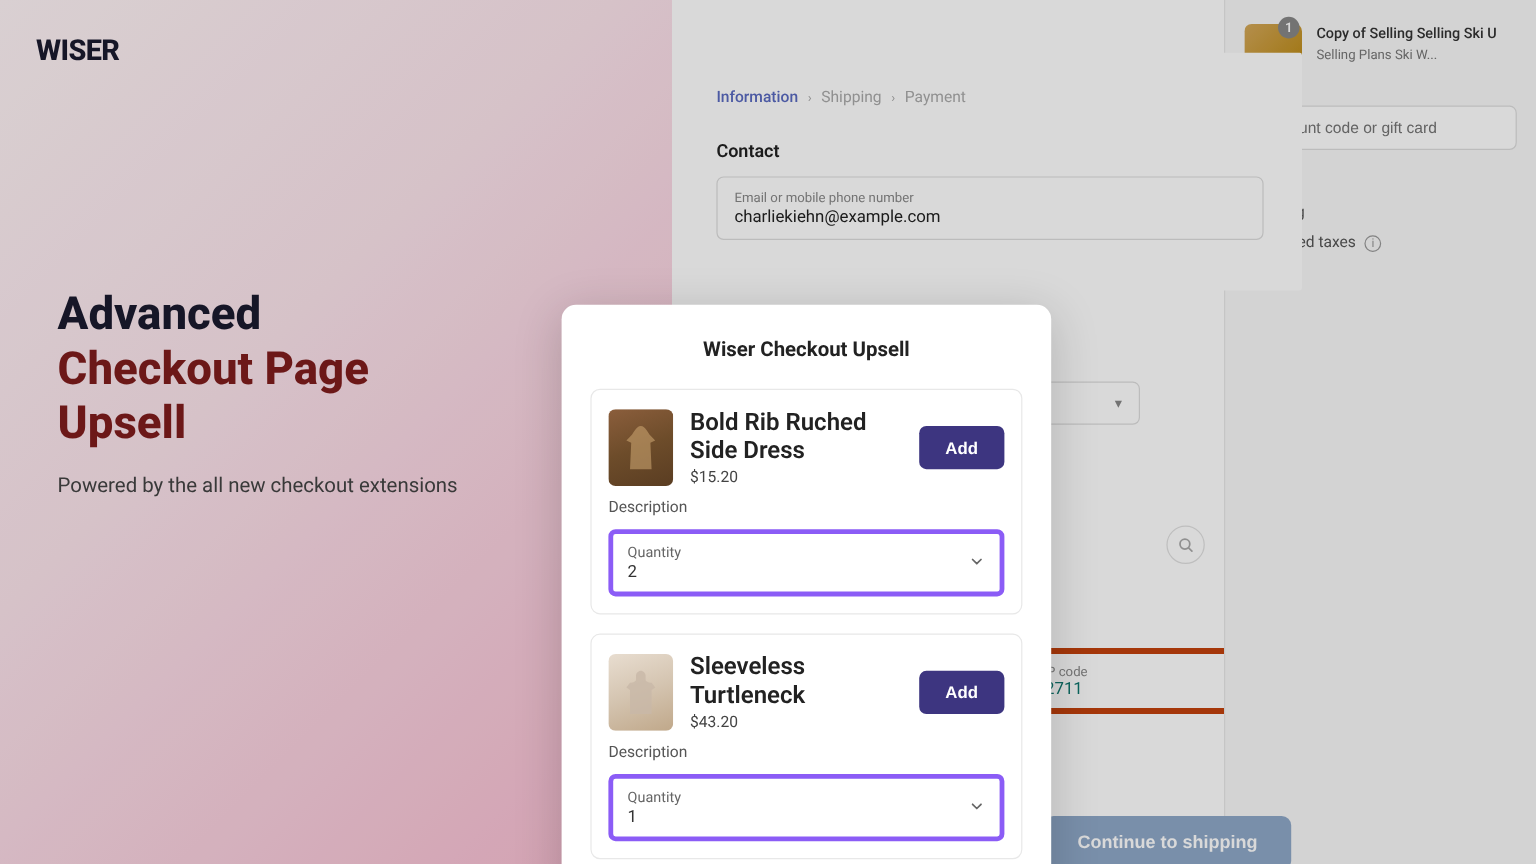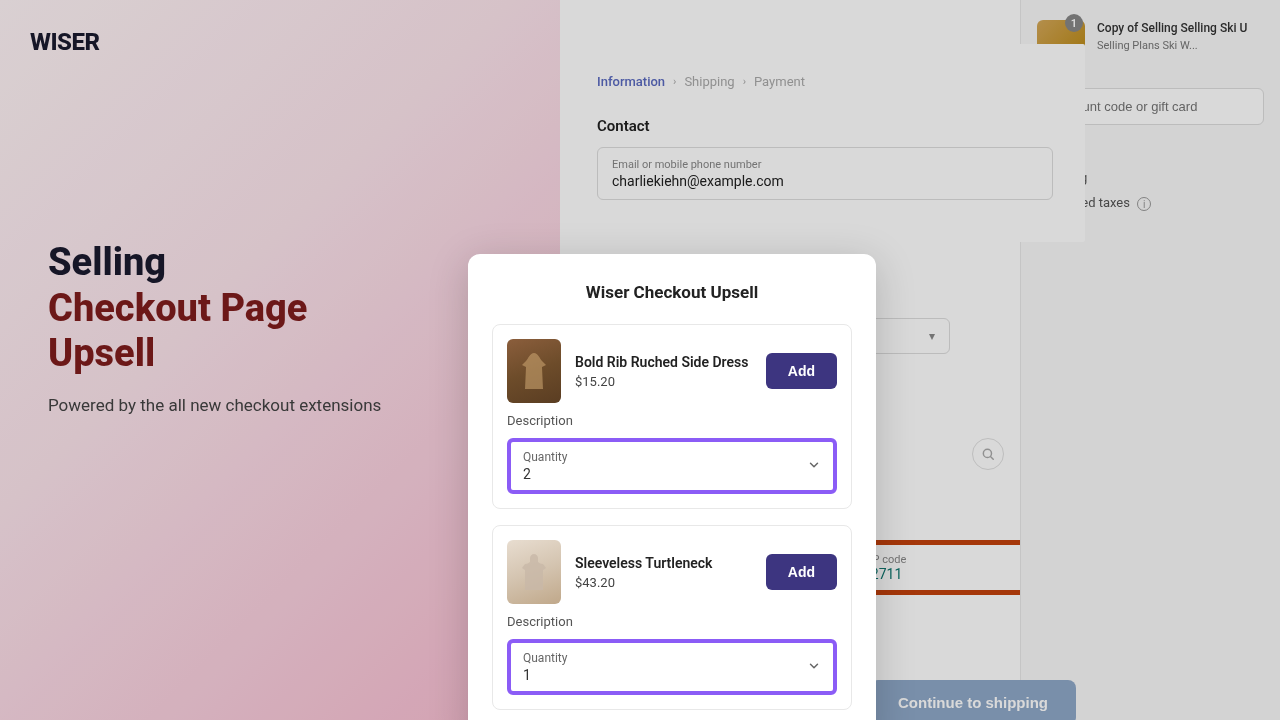--- a/index.html
+++ b/index.html
@@ -327,21 +327,21 @@
     }
     .upsell-thumb-turtleneck {
       background: linear-gradient(160deg, #e8ddd0 0%, #d4c4b0 50%, #c0a88a 100%);
       width: 100%; height: 100%;
       display: flex; align-items: center; justify-content: center;
     }
     .upsell-item-info {
       flex: 1;
     }
     .upsell-item-name {
-      font-size: 14px;
+      font-size: 20px;
       font-weight: 600;
       color: #222;
       margin-bottom: 4px;
     }
     .upsell-item-price {
       font-size: 13px;
       color: #444;
     }
     .add-btn {
       background: #3d3580;
@@ -388,21 +388,21 @@
 <body>
 
 <div class="left-bg"></div>
 
 <div class="logo">
   <span>WISER</span>
 </div>
 
 <div class="hero-text">
   <h1>
-    <span>Selling</span><br>
+    <span>Advanced</span><br>
     <span class="highlight">Checkout Page</span><br>
     <span class="highlight">Upsell</span>
   </h1>
   <p>Powered by the all new checkout extensions</p>
 </div>
 
 <div class="right-sidebar">
   <div class="cart-item">
     <div style="position:relative;">
       <div class="cart-thumb">

